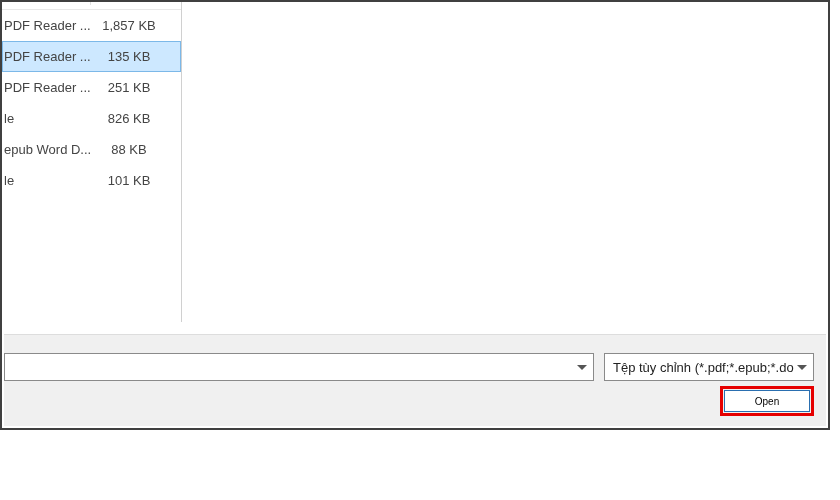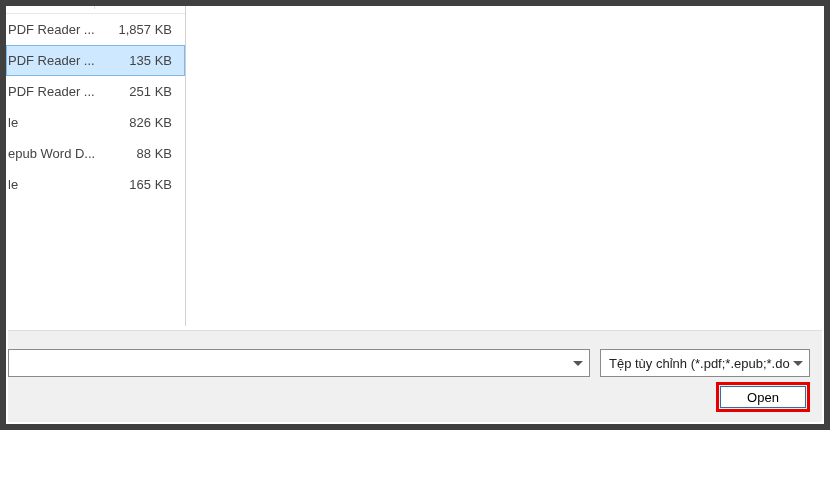--- a/index.html
+++ b/index.html
@@ -11,21 +11,21 @@
       height: 500px;
       position: relative;
       overflow: hidden;
     }
     .window-frame {
       position: absolute;
       top: 0;
       left: 0;
       right: 10px;
       bottom: 70px;
-      border: 6px solid #404040;
+      border: 2px solid #404040;
       background: #fff;
     }
     .file-list-area {
       position: absolute;
       top: 0;
       left: 0;
       width: 180px;
       height: 320px;
       border-right: 1px solid #d0d0d0;
       background: #fff;
@@ -58,21 +58,21 @@
       cursor: default;
     }
     .file-row .type-cell { 
       width: 88px; 
       padding-left: 2px; 
       overflow: hidden;
       white-space: nowrap;
     }
     .file-row .size-cell { 
       width: 86px; 
-      text-align: right;
+      text-align: center;
       padding-right: 8px;
     }
     .file-row.selected {
       background: #cde8ff;
       outline: 1px solid #7cb8e8;
       outline-offset: -1px;
     }
     .bottom-panel {
       position: absolute;
       left: 2px;
@@ -140,21 +140,21 @@
       bottom: 10px;
       right: 12px;
       display: flex;
       gap: 10px;
     }
     .btn {
       width: 92px;
       height: 28px;
       background: #fff;
       border: 1px solid #aaa;
-      font-size: 13px;
+      font-size: 10px;
       display: flex;
       align-items: center;
       justify-content: center;
       cursor: pointer;
     }
     .btn-open-wrap {
       border: 3px solid #e60000;
       padding: 1px;
     }
     .btn-open {
@@ -190,21 +190,21 @@
     <div class="file-row">
       <div class="type-cell">le</div>
       <div class="size-cell">826 KB</div>
     </div>
     <div class="file-row">
       <div class="type-cell">epub Word D...</div>
       <div class="size-cell">88 KB</div>
     </div>
     <div class="file-row">
       <div class="type-cell">le</div>
-      <div class="size-cell">165 KB</div>
+      <div class="size-cell">101 KB</div>
     </div>
   </div>
 
   <div class="bottom-panel">
     <div class="filename-row">
       <div class="filename-input"></div>
       <div class="filetype-select">
         <span>Tệp tùy chỉnh (*.pdf;*.epub;*.do</span>
       </div>
     </div>

